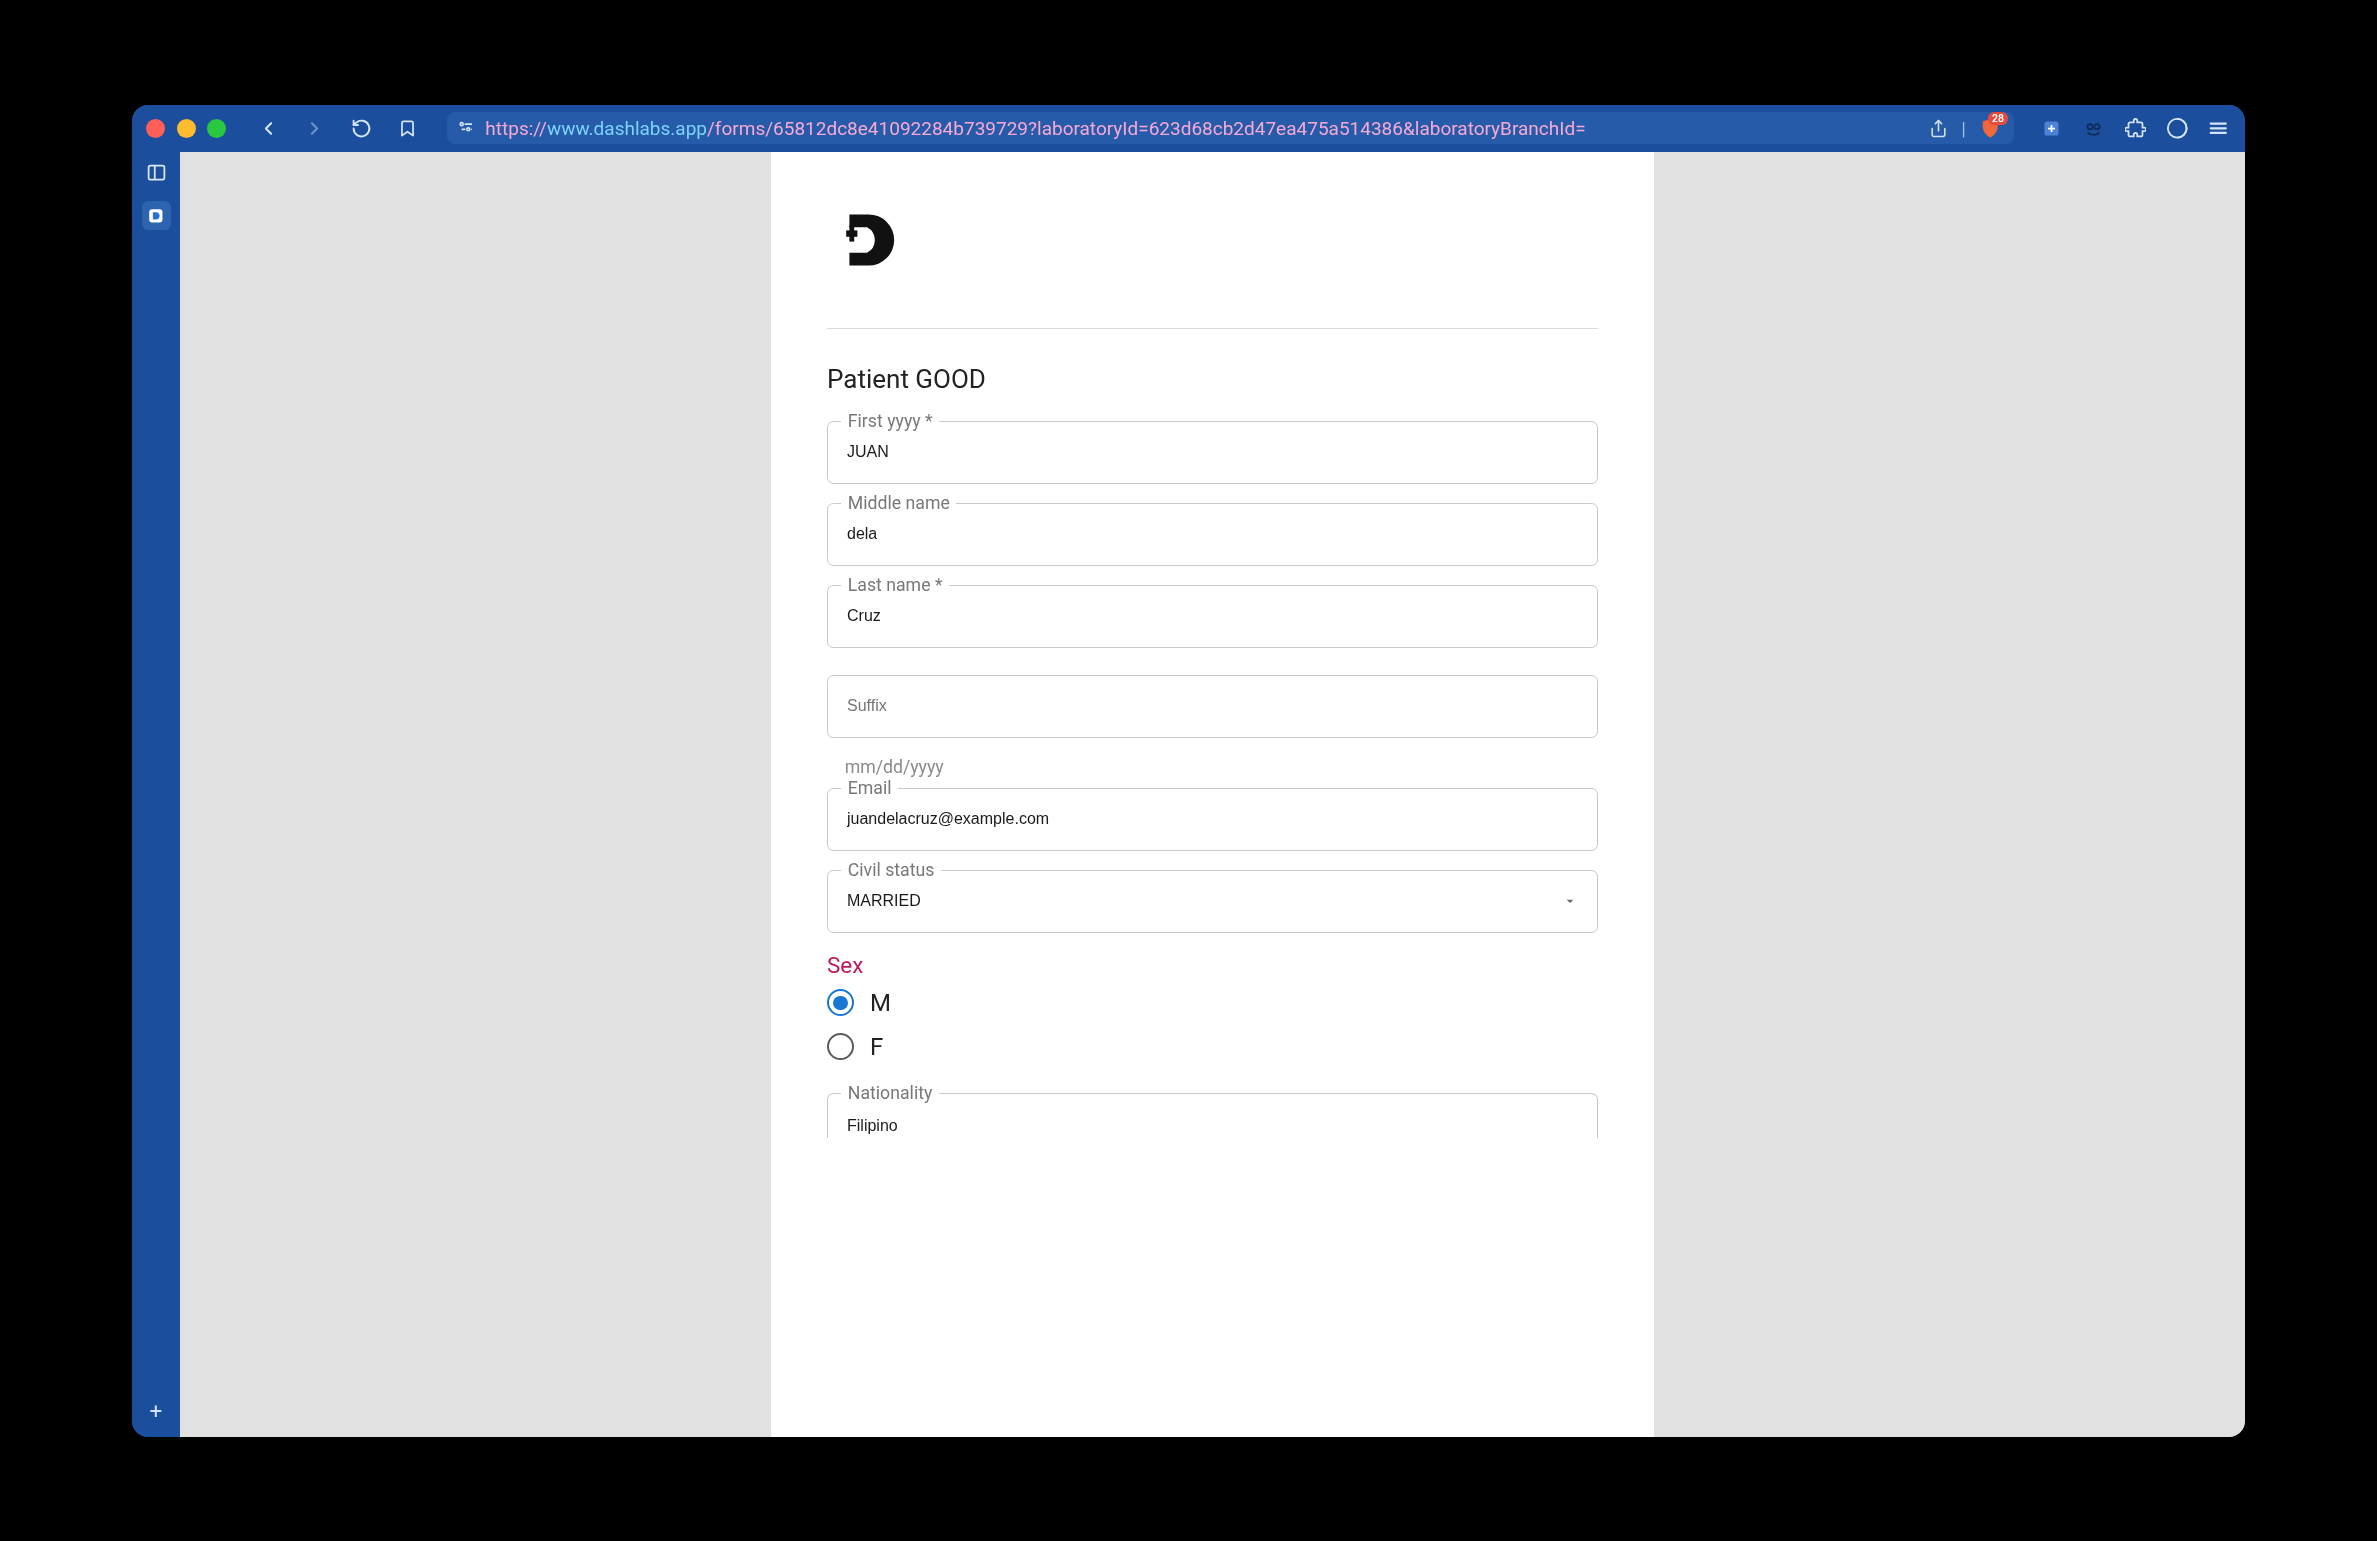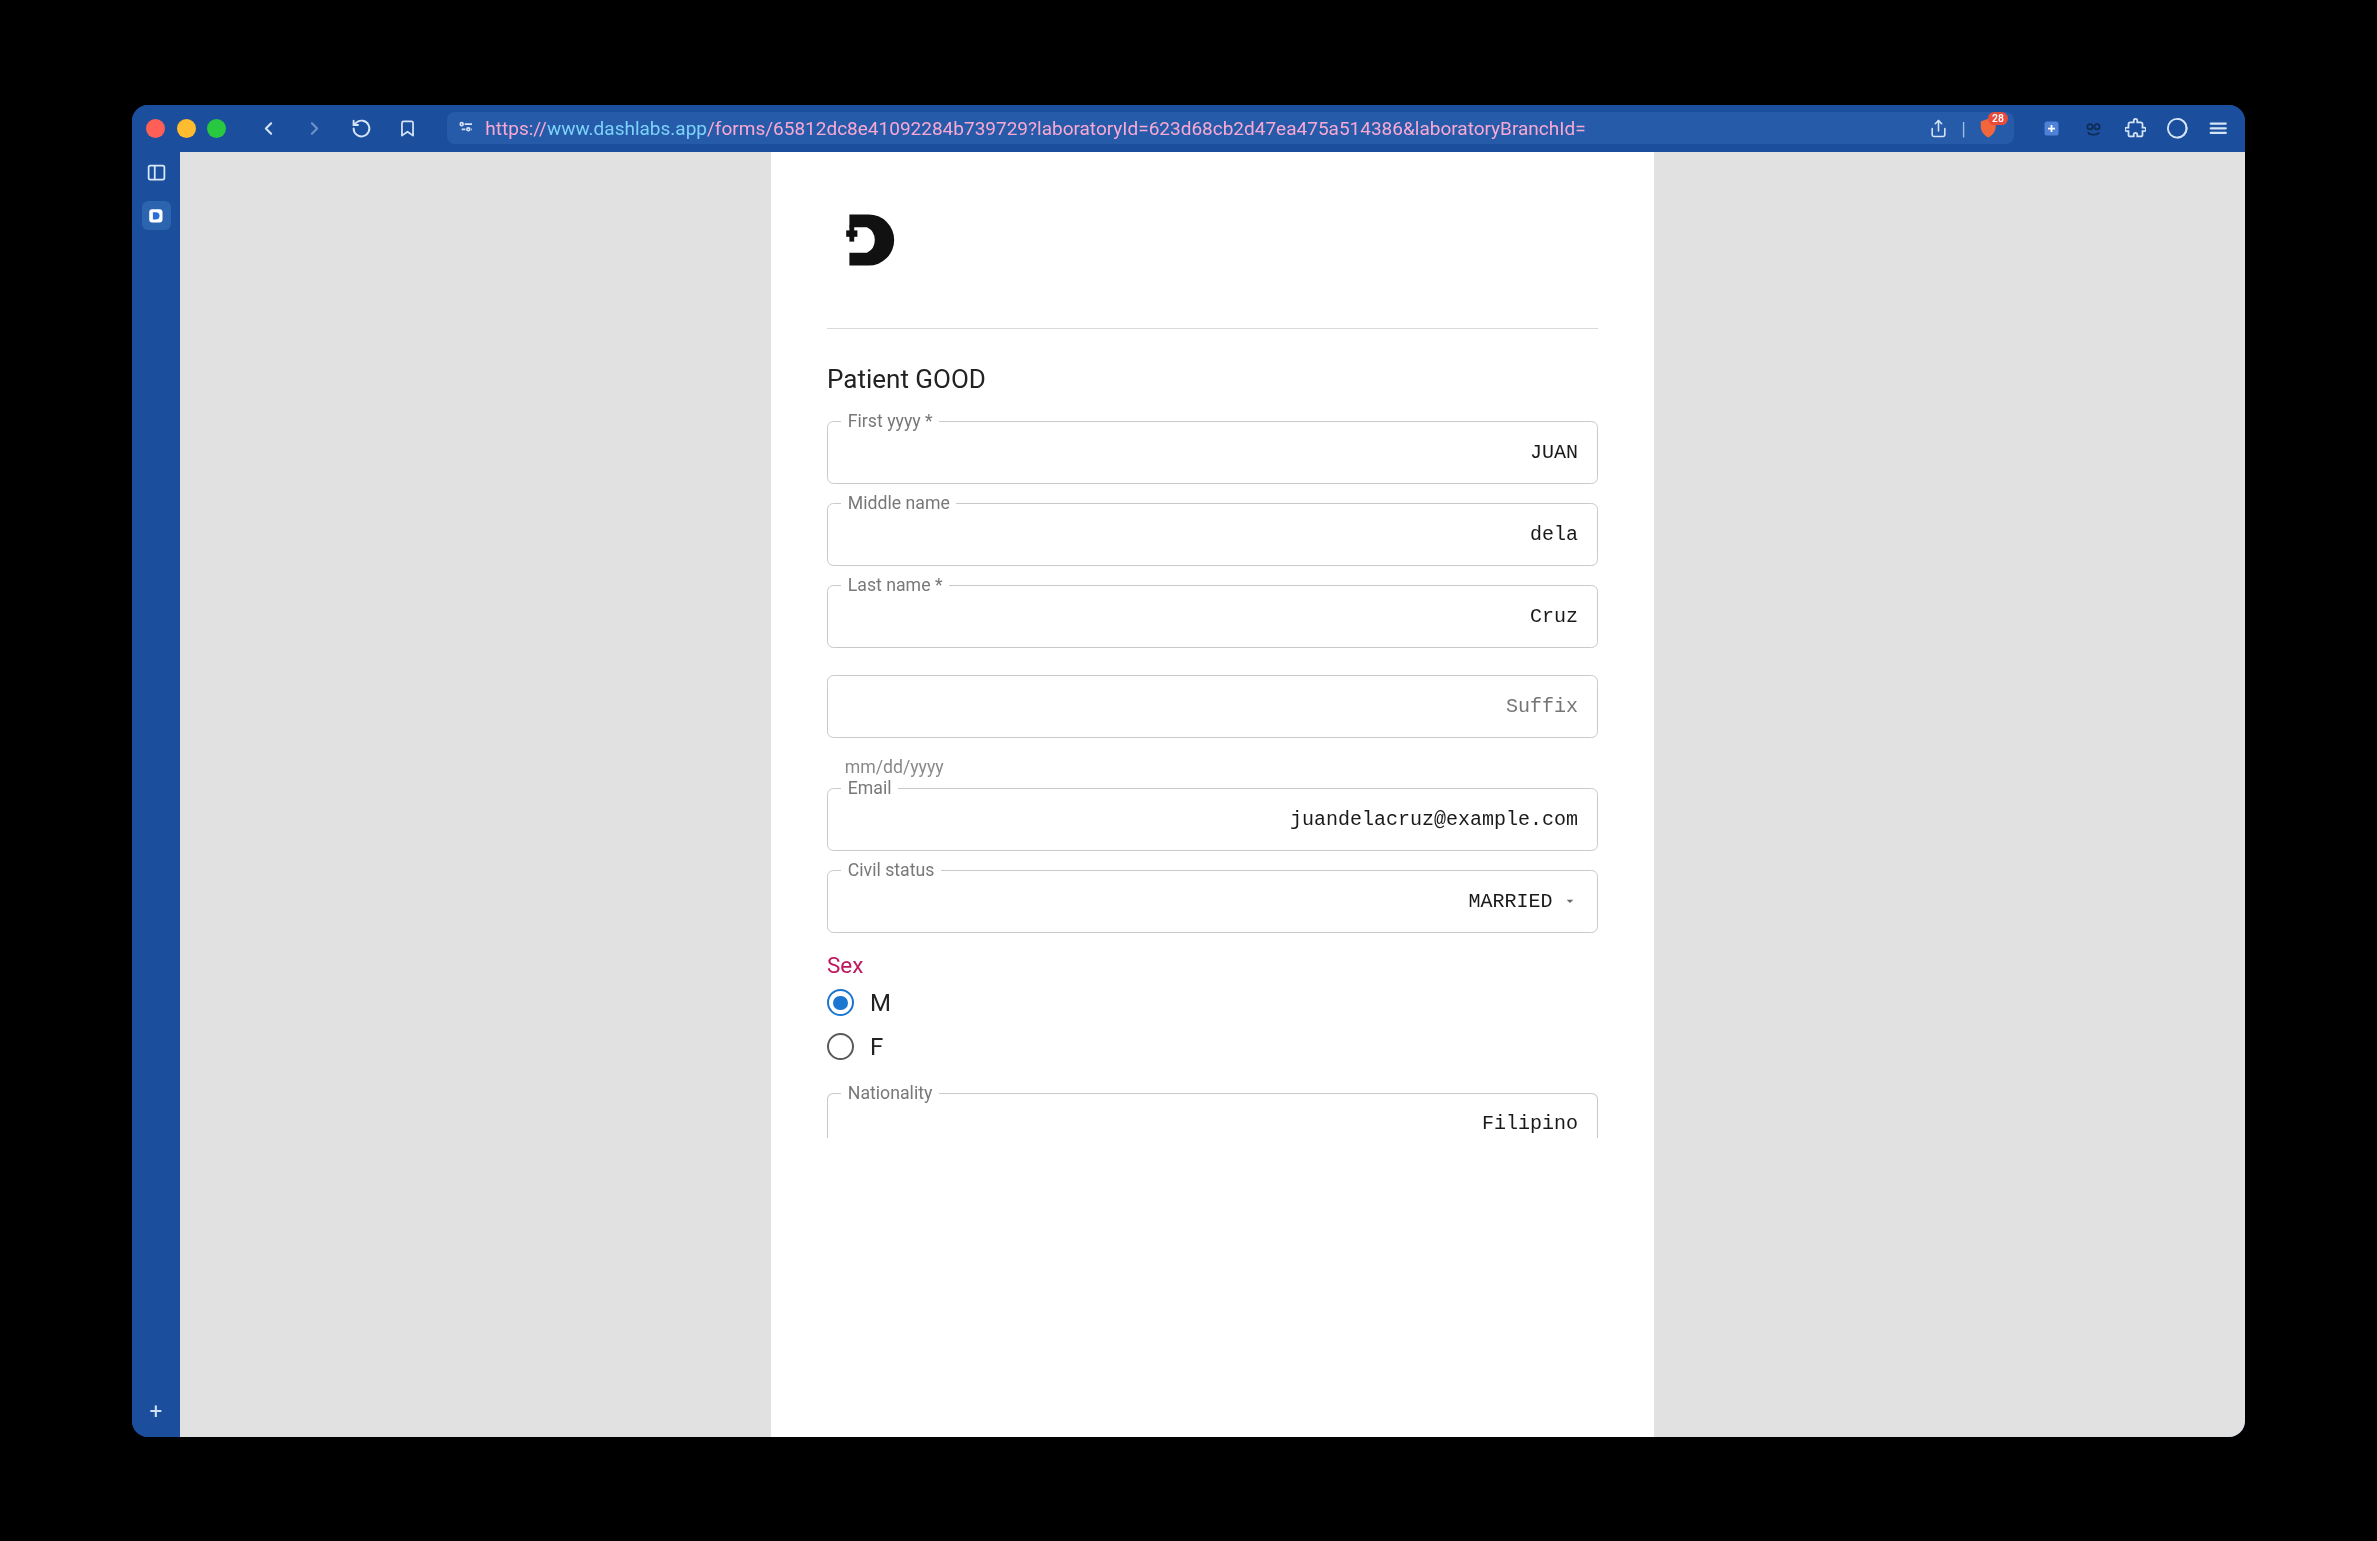--- a/index.html
+++ b/index.html
@@ -51,21 +51,21 @@
     gap:9.6px;
     color:#bcd2ee;
     font-size:19px;
     overflow:hidden;
     white-space:nowrap;
   }
   .addr-text { flex:1; overflow:hidden;}
   .addr-text .host { color:#7dd3fc; }
   .addr-text .dim { color:#f9a8d4; }
   .addr-right { display:flex; align-items:center; gap:11.2px; }
-  .shield-badge { position:relative; width:26px; height:26px; display:flex; align-items:center; }
+  .shield-badge { position:relative; width:26px; height:26px; display:flex; align-items:center; justify-content:center;}
   .shield-badge .count { position:absolute; top:-3.2px; right:-4.8px; background:#e84b3c; color:#fff; font-size:10.4px; border-radius:6.4px; padding:0 4px; line-height:13px; font-weight:600;}
   .right-icons { display:flex; gap:17.7px; align-items:center; margin-left:9.6px; }
 
   
   .body-split { flex:1; display:flex; min-height:0; }
   .left-rail {
     width: 48px;
     background:#1b4f9e;
     display:flex;
     flex-direction:column;
@@ -103,22 +103,22 @@
     border-radius:6.4px;
     height:63px;
     display:flex;
     align-items:center;
     padding: 0 19px;
     font-size:24px;
     color:#1a1a1a;
     background:#fff;
   }
   .field .outline input, .field .outline .value-text {
-    border:none; outline:none; width:100%; font-size:20px; font-family:Liberation Mono, monospace;
-    background:transparent; color:#1a1a1a;text-align:right;
+    border:none; outline:none; width:100%; font-size:16px; font-family:Liberation Sans, sans-serif;
+    background:transparent; color:#1a1a1a;
   }
   .field .outline .placeholder { color:#8f8f8f; }
   .float-label {
     position:absolute;
     top:-8px;
     left:14.4px;
     background:#fff;
     padding:0 6.4px;
     font-size:17.7px;
     color:#787878;

